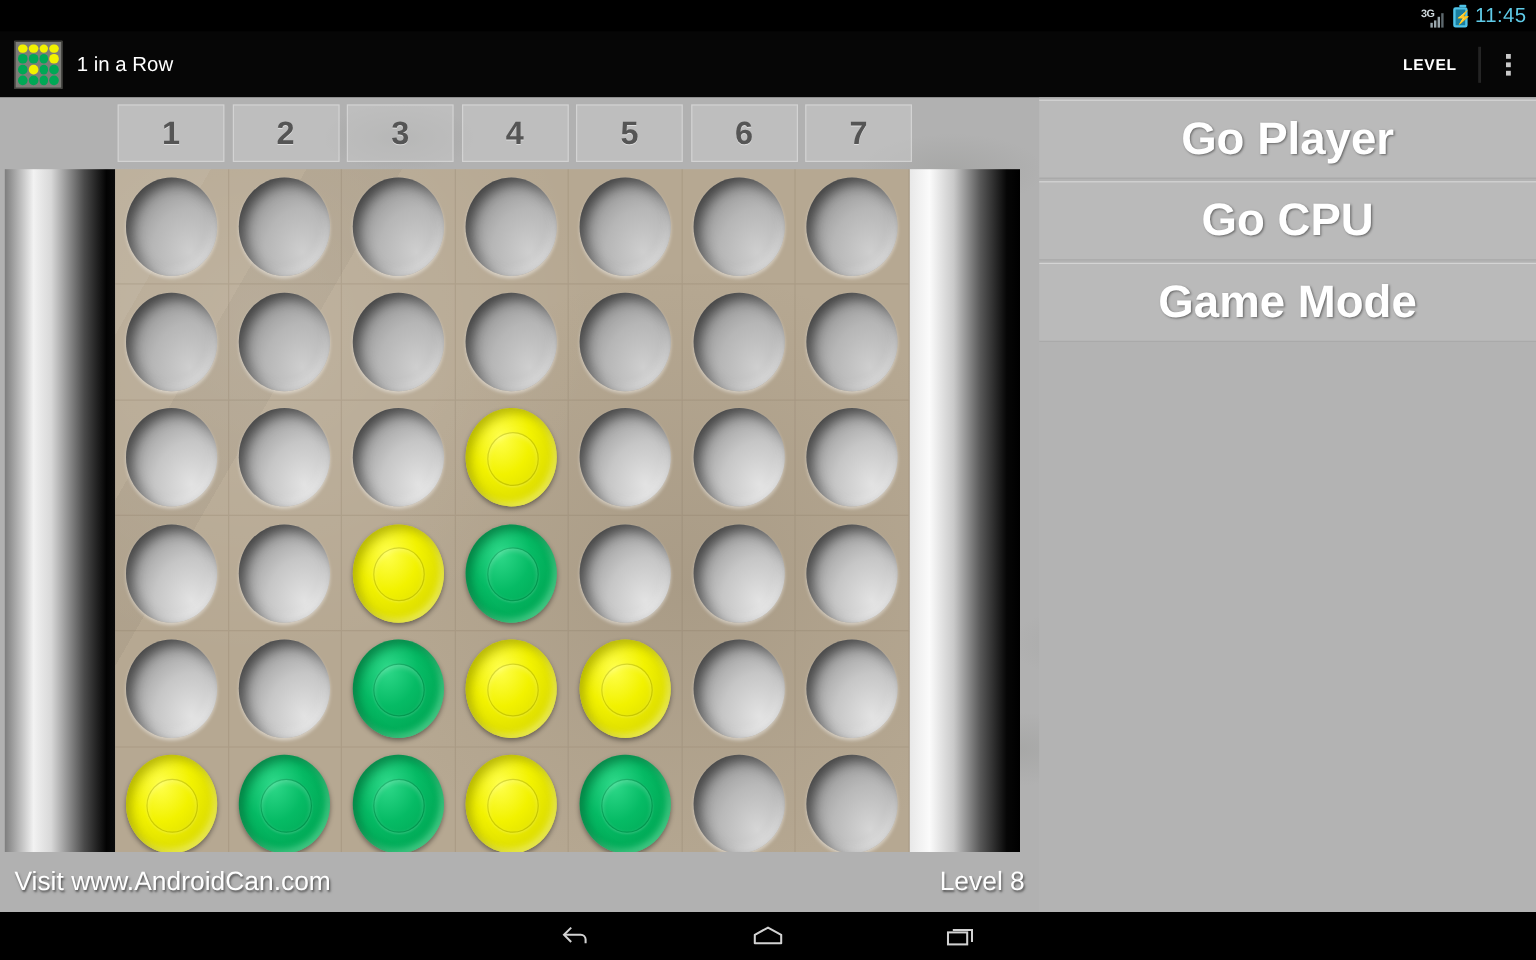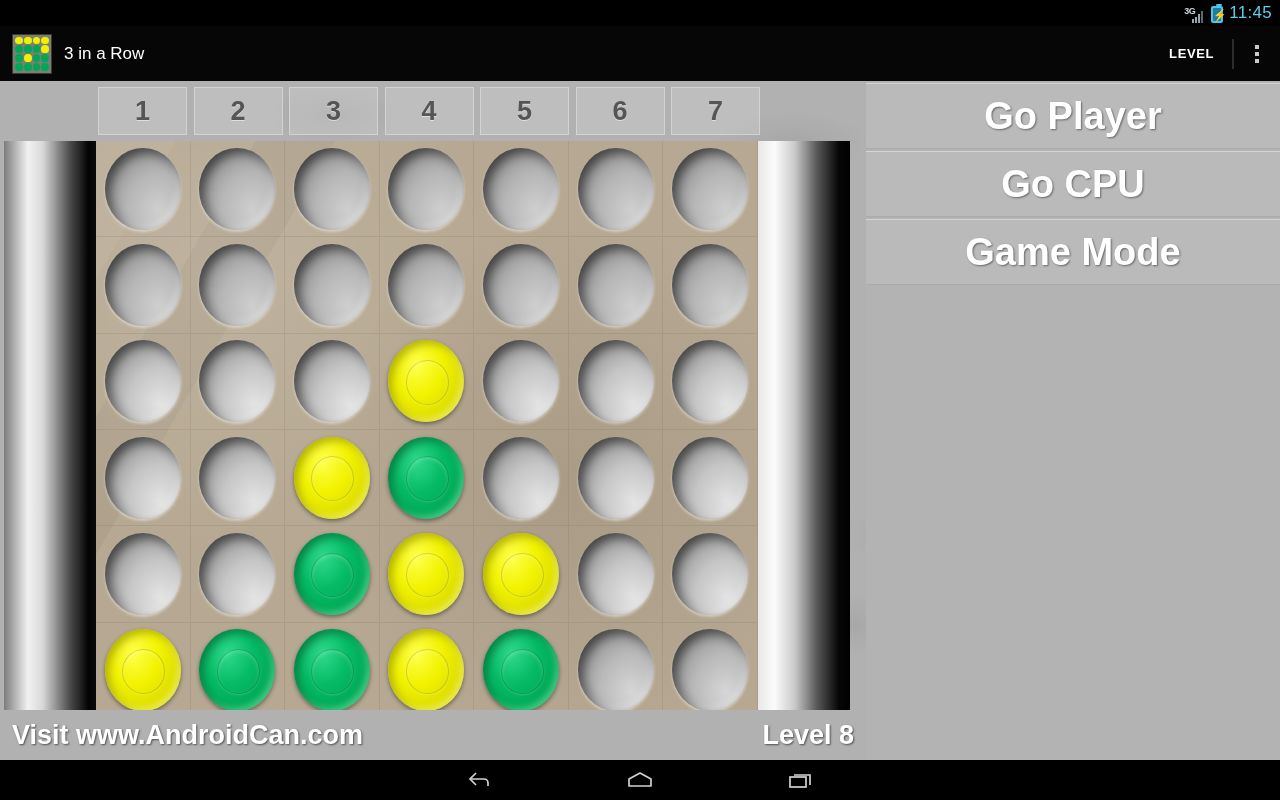--- a/index.html
+++ b/index.html
@@ -127,21 +127,21 @@
                   0 2px 4px rgba(0,0,0,.42); }
   .disc.yellow:after, .disc.green:after {
       content:""; position:absolute; left:23%; top:24%; width:54%; height:52%;
       border-radius:50%; border:1px solid rgba(0,0,0,.14);
       box-shadow: inset 0 2px 4px rgba(255,255,255,.22), 0 1px 2px rgba(255,255,255,.18); }
 
   
   #footer { position:absolute; left:0; top:629px; width:866px; height:50px;
             background:#b1b1b1; display:flex; align-items:center;
             justify-content:space-between; padding:0 12px; }
-  #footer .txt { color:#fff; font-size:27px; font-weight:bold;
+  #footer .txt { color:#fff; font-size:22px; font-weight:normal;
                  text-shadow:1px 1px 2px rgba(0,0,0,.55); }
 
   
   #panel { position:absolute; left:866px; top:0; width:414px; height:679px;
            background:#b3b3b3;text-align:center; }
   .panel-btn { position:relative; margin:2px 0 0 0; height:66px;
                background:rgba(198,198,198,.40);
                border-top:1px solid rgba(235,235,235,.55);
                border-bottom:1px solid rgba(150,150,150,.45);
                display:flex; align-items:center; justify-content:center;
@@ -192,21 +192,21 @@
         <span style="background: rgb(242, 242, 0);"></span>
         <span style="background: rgb(0, 168, 85);"></span>
         <span style="background: rgb(242, 242, 0);"></span>
         <span style="background: rgb(0, 168, 85);"></span>
         <span style="background: rgb(0, 168, 85);"></span>
         <span style="background: rgb(0, 168, 85);"></span>
         <span style="background: rgb(0, 168, 85);"></span>
         <span style="background: rgb(0, 168, 85);"></span>
         <span style="background: rgb(0, 168, 85);"></span>
       </div>
-    <div id="app-title">3 in a Row</div>
+    <div id="app-title">1 in a Row</div>
     <div class="ab-spacer"></div>
     <div class="ab-btn">LEVEL</div>
     <div class="ab-sep"></div>
     <div class="ab-sep"></div>
     <div id="overflow">
         <i></i>
         <i></i>
         <i></i>
       </div>
   </div>

